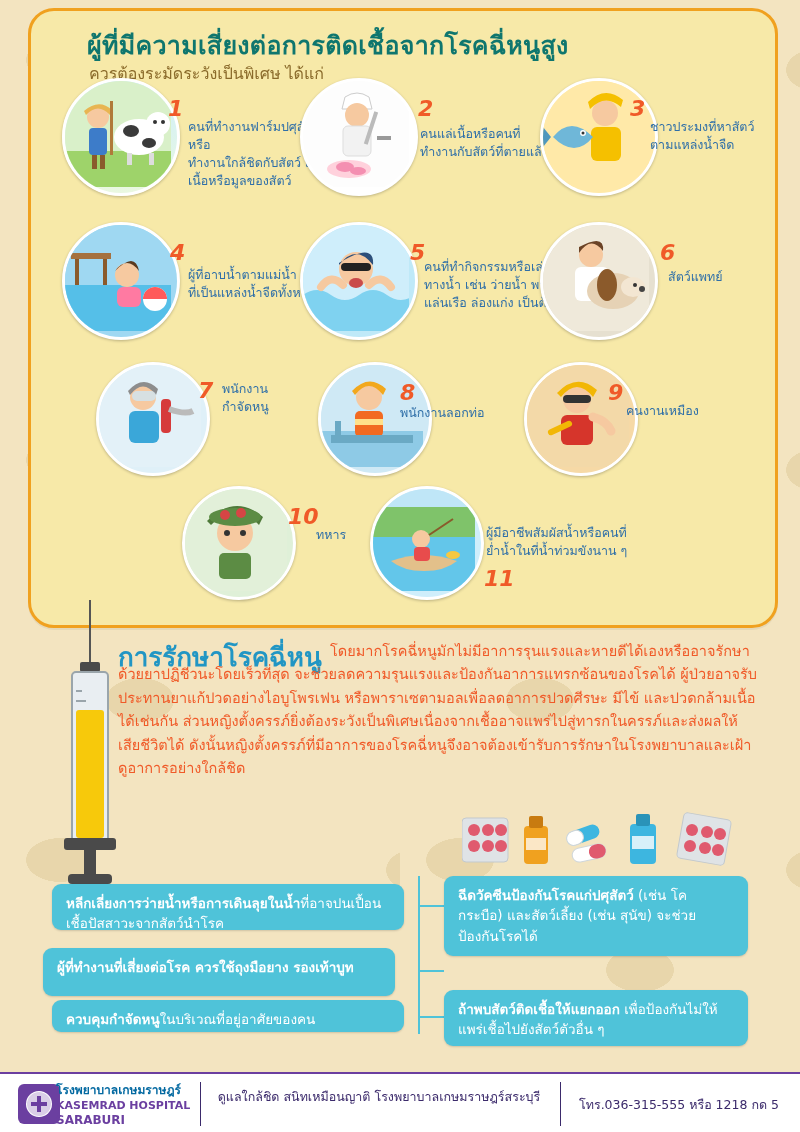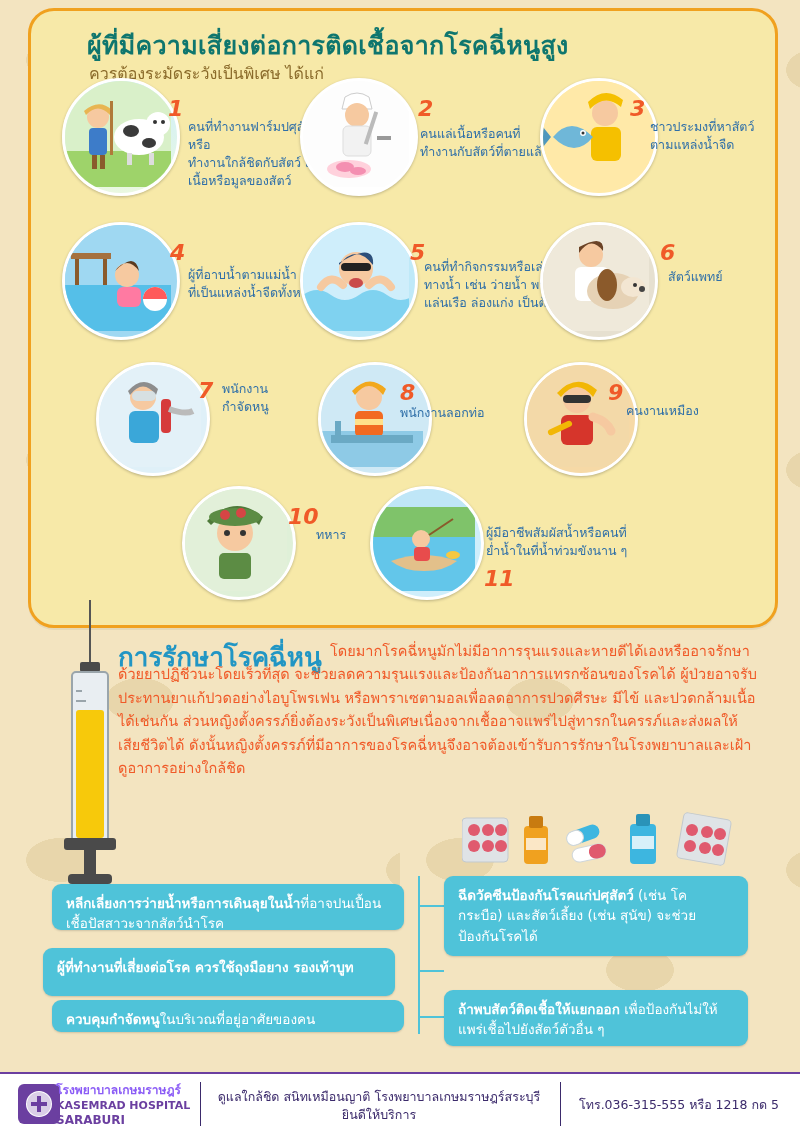--- a/index.html
+++ b/index.html
@@ -388,25 +388,24 @@
     <div class="footer-inner">
       <div class="logo-box">
         <svg width="178" height="44" viewBox="0 0 178 44">
           <rect x="0" y="2" width="42" height="40" rx="6" fill="#6b3fa0"></rect>
           <circle cx="21" cy="22" r="13" fill="#fff"></circle>
           <path d="M21 10 a12 12 0 0 0 0 24 a12 12 0 0 0 0 -24" fill="#6b3fa0" opacity=".25"></path>
           <rect x="19" y="14" width="4" height="16" fill="#6b3fa0"></rect>
           <rect x="13" y="20" width="16" height="4" fill="#6b3fa0"></rect>
         </svg>
       </div>
-      <div class="foot-text" style="left:56px;top:8px;width:150px;text-align:left;font-size:12px;color:#8b5cf6;font-weight:bold;">โรงพยาบาลเกษมราษฎร์</div>
+      <div class="foot-text" style="left:56px;top:8px;width:150px;text-align:left;font-size:12px;color:#0369a1;font-weight:bold;">โรงพยาบาลเกษมราษฎร์</div>
       <div class="foot-text" style="left:56px;top:24px;width:150px;text-align:left;font-size:11px;color:#6b3fa0;font-weight:bold;">KASEMRAD HOSPITAL</div>
       <div class="foot-text" style="left:56px;top:38px;width:150px;text-align:left;font-size:12px;color:#6b3fa0;font-weight:bold;">SARABURI</div>
 
       <div class="vline" style="left:200px;"></div>
       <div class="foot-text" style="left:206px;top:14px;width:346px;">ดูแลใกล้ชิด สนิทเหมือนญาติ  โรงพยาบาลเกษมราษฎร์สระบุรี</div>
-      <div class="foot-text" style="left:206px;top:32px;width:346px;">ยินดีให้บริการ</div>
       <div class="vline" style="left:560px;"></div>
       <div class="foot-text" style="left:566px;top:22px;width:226px;">โทร.036-315-555  หรือ 1218 กด 5</div>
     </div>
   </div>
 
 </div>
 
 </body></html>

